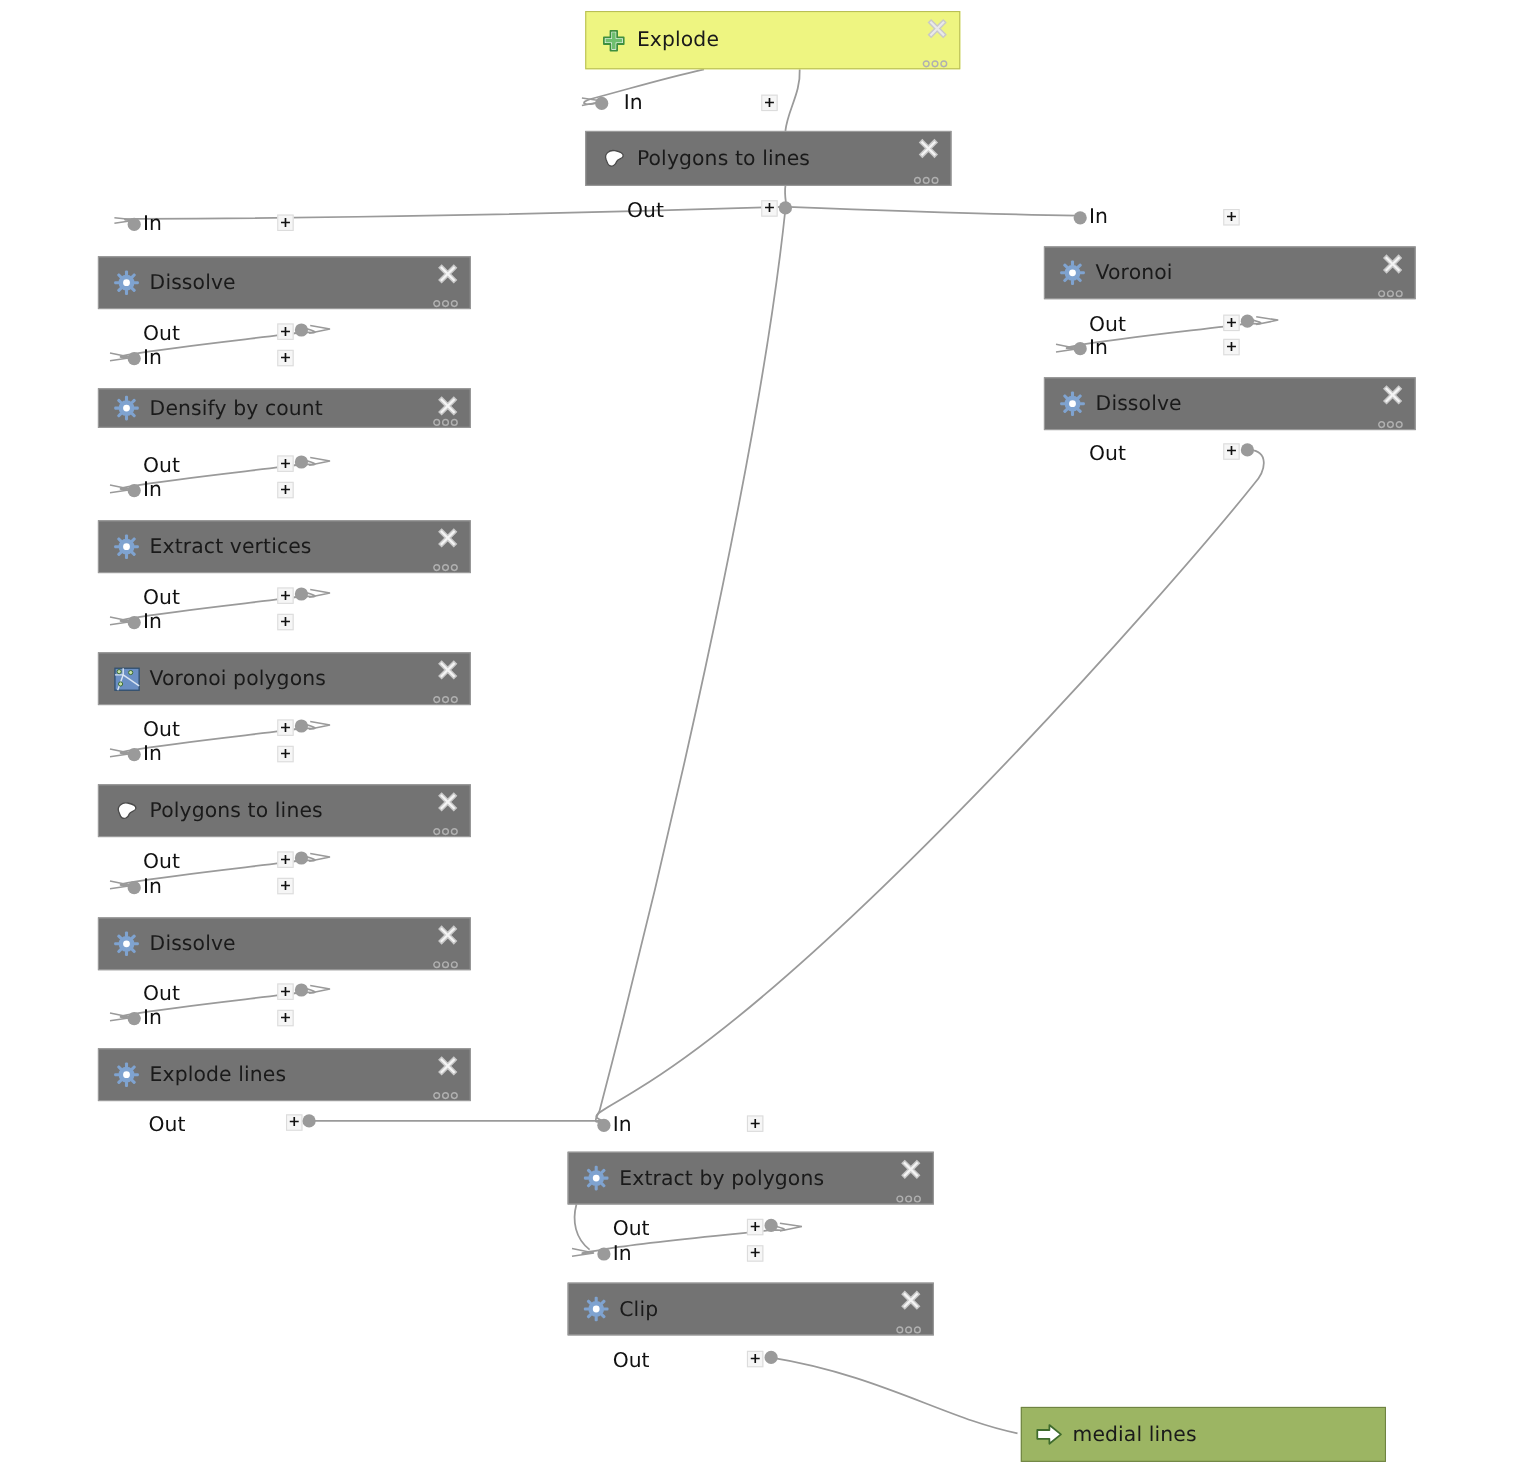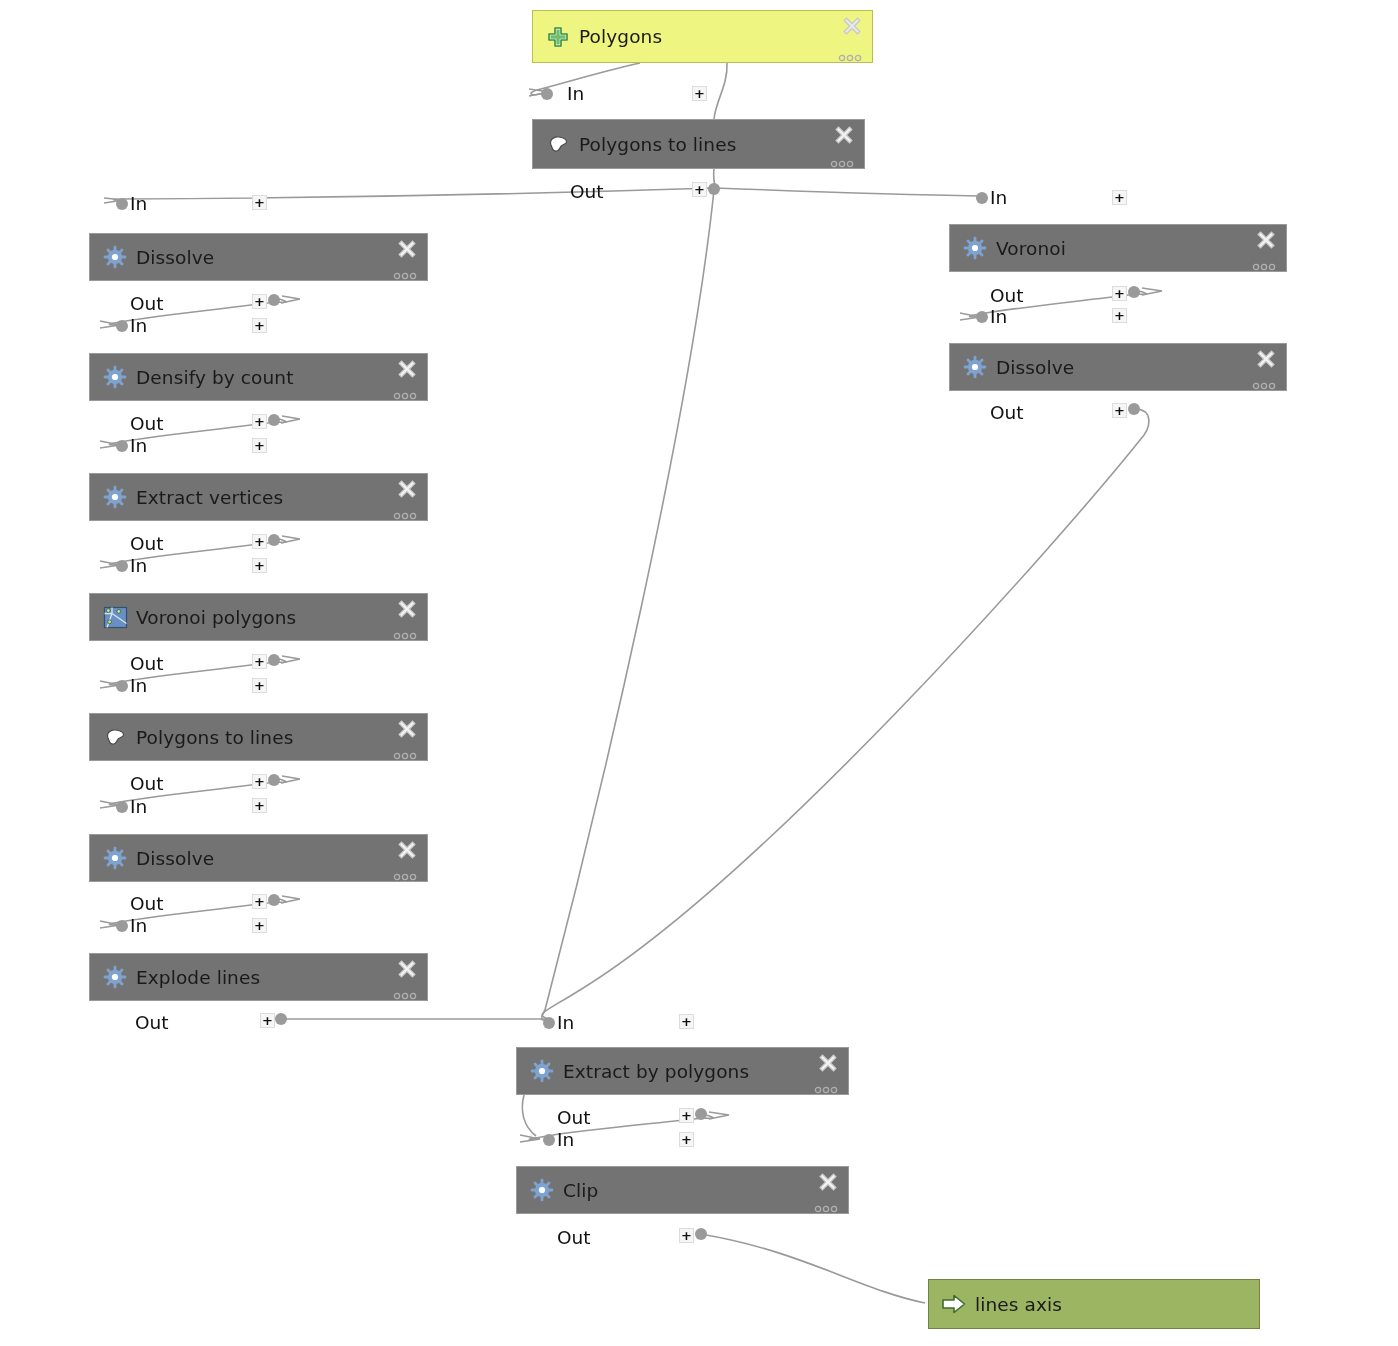--- a/index.html
+++ b/index.html
@@ -114,21 +114,21 @@
     </g>
   </svg>
 
   <div class="node param" style="left:532px;top:10px;width:341px;height:53px;">
     <span class="nicon">
       <svg width="24" height="24" viewBox="0 0 24 24">
         <path d="M9 3h6v6h6v6h-6v6H9v-6H3V9h6z" fill="#ffffff" stroke="#3e8f3e" stroke-width="1.6" stroke-linejoin="round"></path>
         <path d="M10.3 4.4h3.4v5.9h5.9v3.4h-5.9v5.9h-3.4v-5.9H4.4v-3.4h5.9z" fill="#6fbf6f"></path>
       </svg>
     </span>
-    <span class="ntitle">Polygons</span>
+    <span class="ntitle">Explode</span>
     <span class="close">
       <svg width="20" height="20" viewBox="0 0 20 20">
         <path d="M4.5 4.5 L15.5 15.5 M15.5 4.5 L4.5 15.5" stroke="#c9c9c9" stroke-width="4.6" stroke-linecap="square"></path>
         <path d="M4.5 4.5 L15.5 15.5 M15.5 4.5 L4.5 15.5" stroke="#e9e9e9" stroke-width="2" stroke-linecap="square"></path>
       </svg>
     </span>
     <span class="dots">
       <svg width="24" height="10" viewBox="0 0 24 10">
         <circle cx="4" cy="5" r="2.6" fill="none" stroke="#b0b0b0" stroke-width="1.3"></circle>
         <circle cx="12" cy="5" r="2.6" fill="none" stroke="#b0b0b0" stroke-width="1.3"></circle>
@@ -225,21 +225,21 @@
   <span class="pdot" style="left:268px;top:294px;"></span>
 
   <div class="port" style="left:130px;top:314px;">
     <span class="pdot" style="left:-14px;top:6px;"></span>
     <span class="plabel">In</span>
   </div>
   <div class="plusbtn" style="left:252px;top:318px;">
       <span>+</span>
     </div>
 
-  <div class="node" style="left:89px;top:353px;width:339px;height:48px;">
+  <div class="node" style="left:89px;top:353px;width:339px;height:36px;">
     <span class="nicon">
       <svg width="24" height="24" viewBox="0 0 24 24">
         <g fill="#7fa3d0">
           <circle cx="12" cy="12" r="7.2"></circle>
           <rect x="10.6" y="0.8" width="2.8" height="5" rx="1"></rect>
           <rect x="10.6" y="18.2" width="2.8" height="5" rx="1"></rect>
           <rect x="0.8" y="10.6" width="5" height="2.8" rx="1"></rect>
           <rect x="18.2" y="10.6" width="5" height="2.8" rx="1"></rect>
           <rect x="10.6" y="0.8" width="2.8" height="5" rx="1" transform="rotate(45 12 12)"></rect>
           <rect x="10.6" y="18.2" width="2.8" height="5" rx="1" transform="rotate(45 12 12)"></rect>
@@ -695,16 +695,16 @@
       <span>+</span>
     </div>
   <span class="pdot" style="left:695px;top:1228px;"></span>
 
   <div class="node output" style="left:928px;top:1279px;width:332px;height:50px;">
     <span class="nicon">
       <svg width="26" height="24" viewBox="0 0 26 24">
         <path d="M2 8 h11 V3.5 L23.5 12 L13 20.5 V16 H2 Z" fill="#ffffff" stroke="#3f6b2d" stroke-width="1.6" stroke-linejoin="round"></path>
       </svg>
     </span>
-    <span class="ntitle">lines axis</span>
+    <span class="ntitle">medial lines</span>
   </div>
 
 </div>
 
 </body></html>

